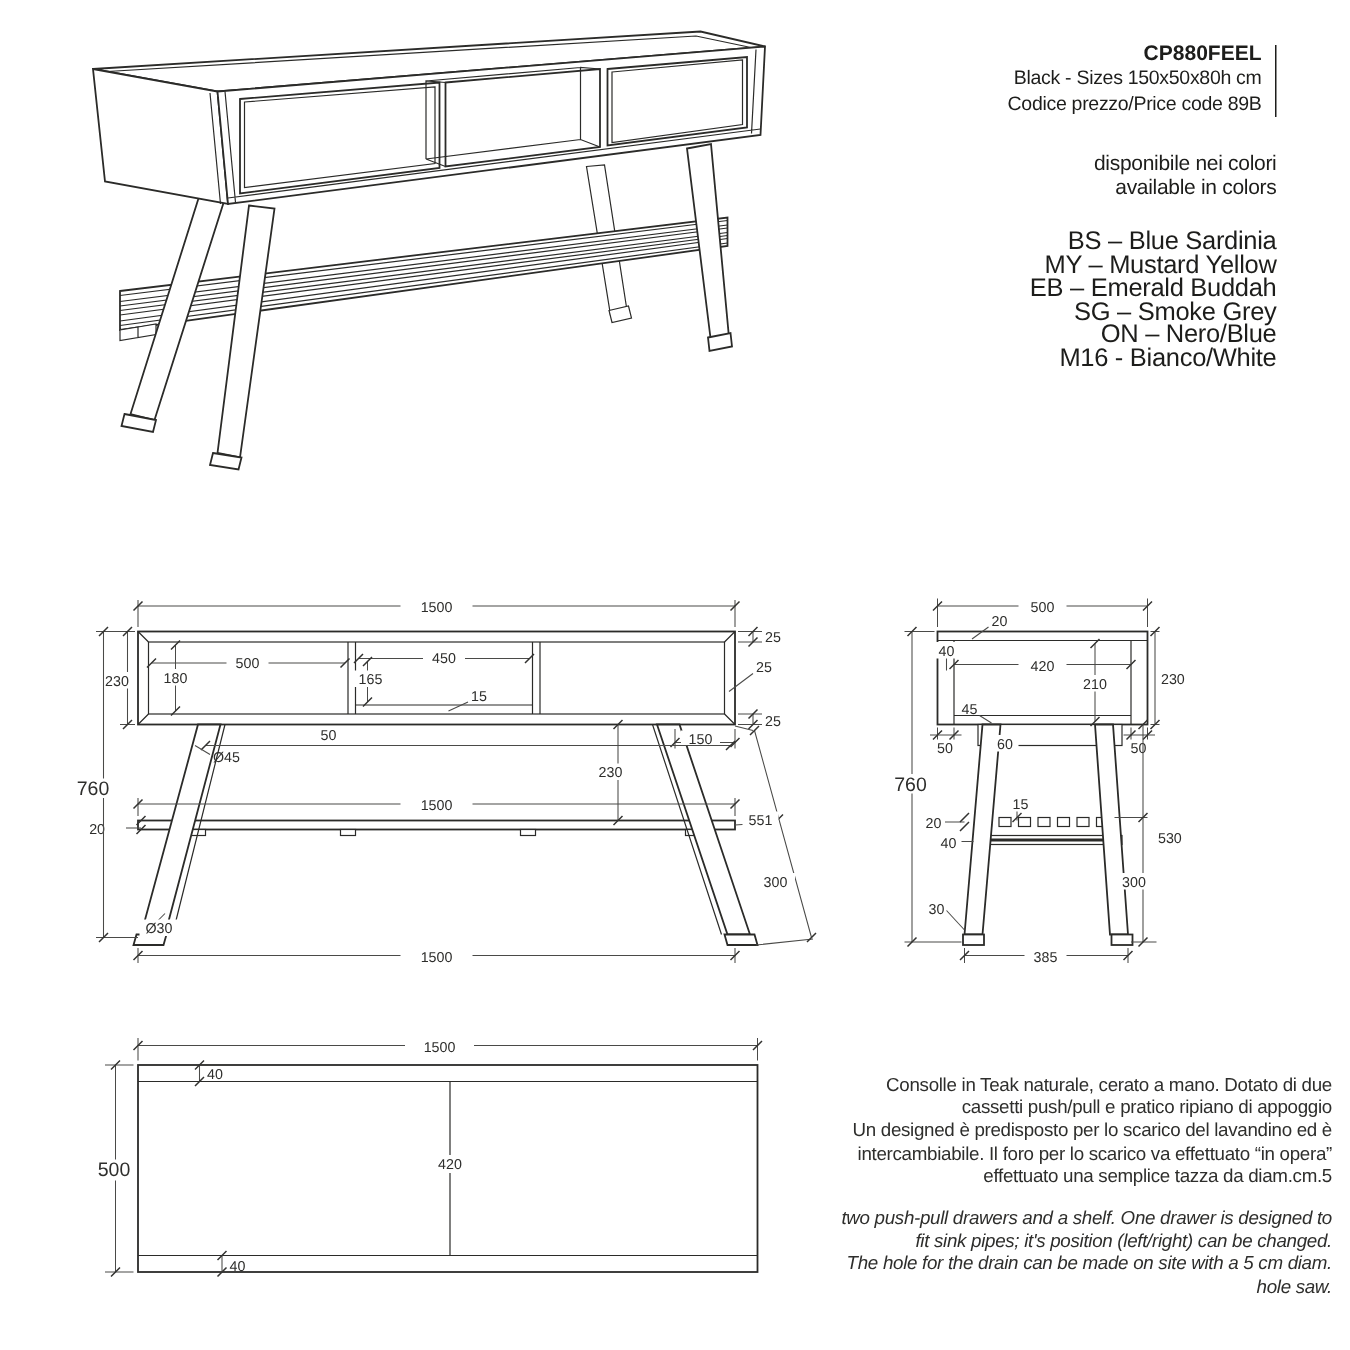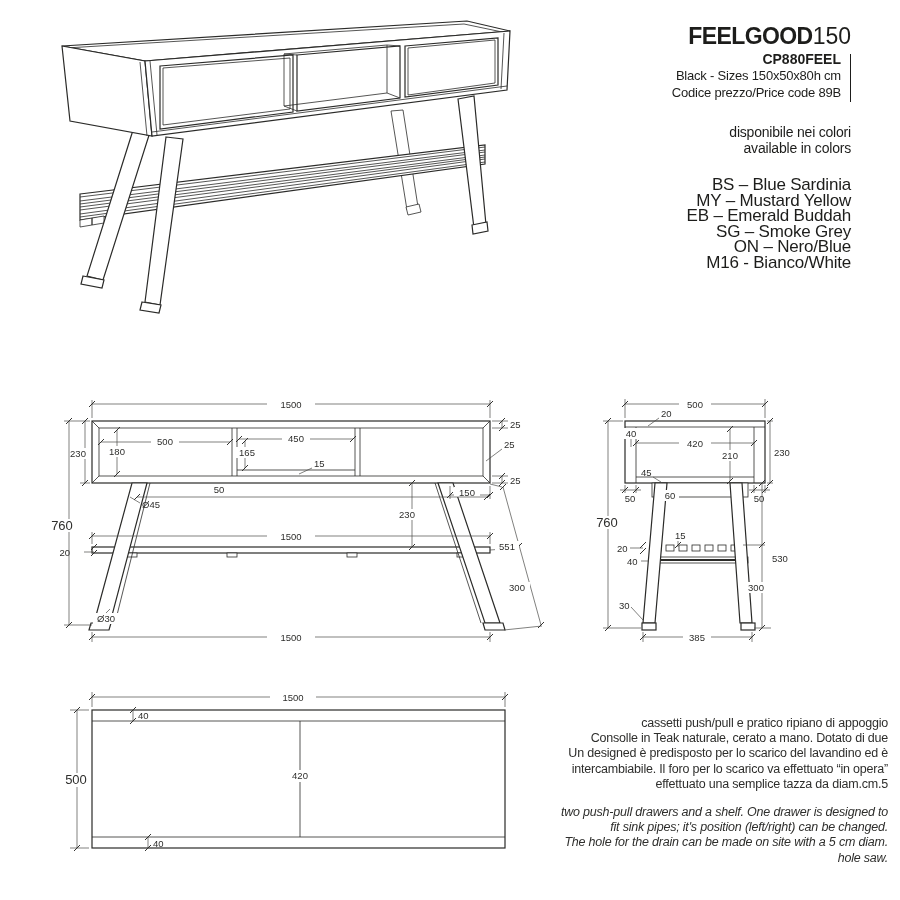--- a/index.html
+++ b/index.html
@@ -83,23 +83,20 @@
         <polygon class="ol" points="267,37 370,28 370,80 267,93"></polygon>
         <path class="ol2" d="M267,93 L254,88 L357,75 L370,80 M254,88 L254,36 L267,37 M357,75 L357,27 L370,28 M254,36 L357,27"></path>
       </g>
 
       <polygon class="olf" points="375,28 468,20 468,67 375,79"></polygon>
       <path class="ol2" d="M378,30 L465,22 L465,65 L378,77 Z"></path>
     </g>
   </svg>
 
   <div class="hdr">
-    <div class="title-line">
-      <span>FEELGOOD</span><span class="light">150</span>
-    </div>
     <div class="codeblock">
       <div class="bar"></div>
       <div class="code">CP880FEEL</div>
       <div class="meta">Black - Sizes 150x50x80h cm</div>
       <div class="meta">Codice prezzo/Price code 89B</div>
     </div>
     <div class="avail">
       <div>disponibile nei colori</div>
       <div>available in colors</div>
     </div>
@@ -386,22 +383,22 @@
     </g>
     <g>
       <path class="dl" d="M108,152 V163"></path>
       <path class="tick" d="M105,155 L111,149 M105,166 L111,160"></path>
       <text class="dt" x="113" y="162">40</text>
     </g>
   </svg>
 
   <div class="desc">
     <div class="it">
+      <div>Consolle in Teak naturale, cerato a mano. Dotato di due</div>
       <div>cassetti push/pull e pratico ripiano di appoggio</div>
-      <div>Consolle in Teak naturale, cerato a mano. Dotato di due</div>
       <div>Un designed è predisposto per lo scarico del lavandino ed è</div>
       <div>intercambiabile.  Il foro per lo scarico va effettuato “in opera”</div>
       <div>effettuato una semplice tazza da diam.cm.5</div>
     </div>
     <div class="en">
       <div>two push-pull drawers and a shelf. One drawer is designed to</div>
       <div>fit sink pipes; it's position (left/right) can be changed.</div>
       <div>The hole for the drain can be made on site with a 5 cm diam.</div>
       <div>hole saw.</div>
     </div>

